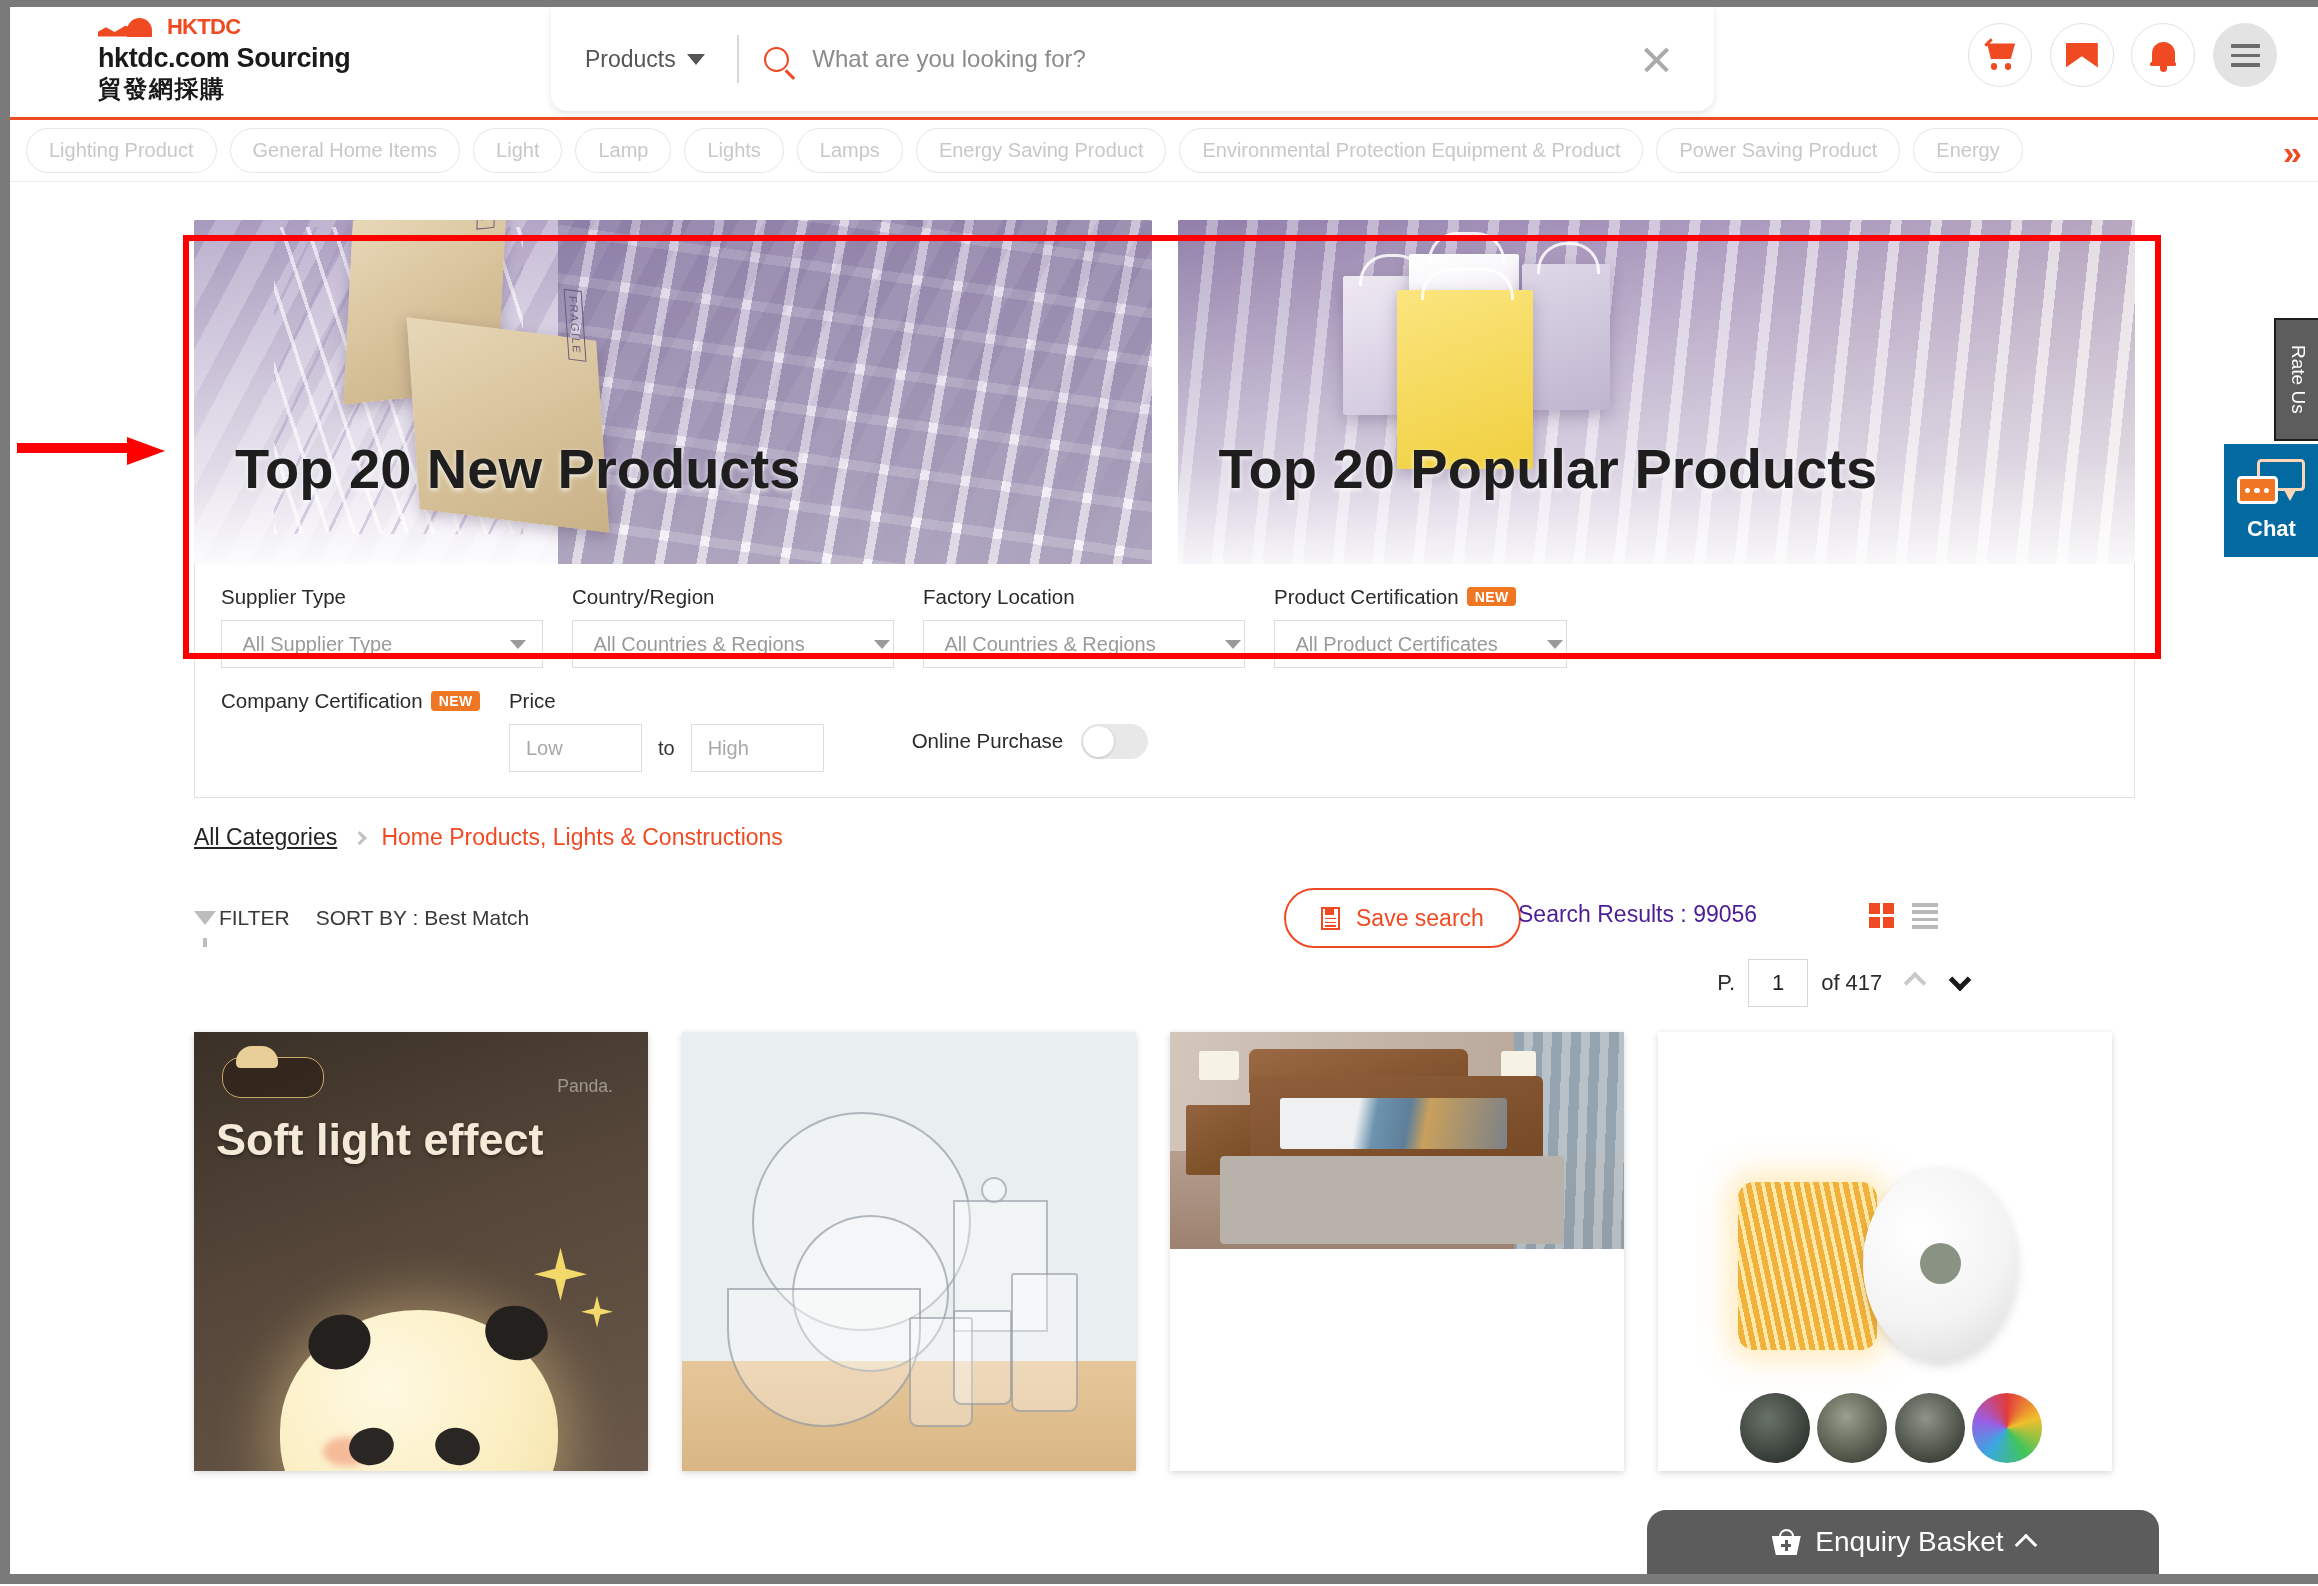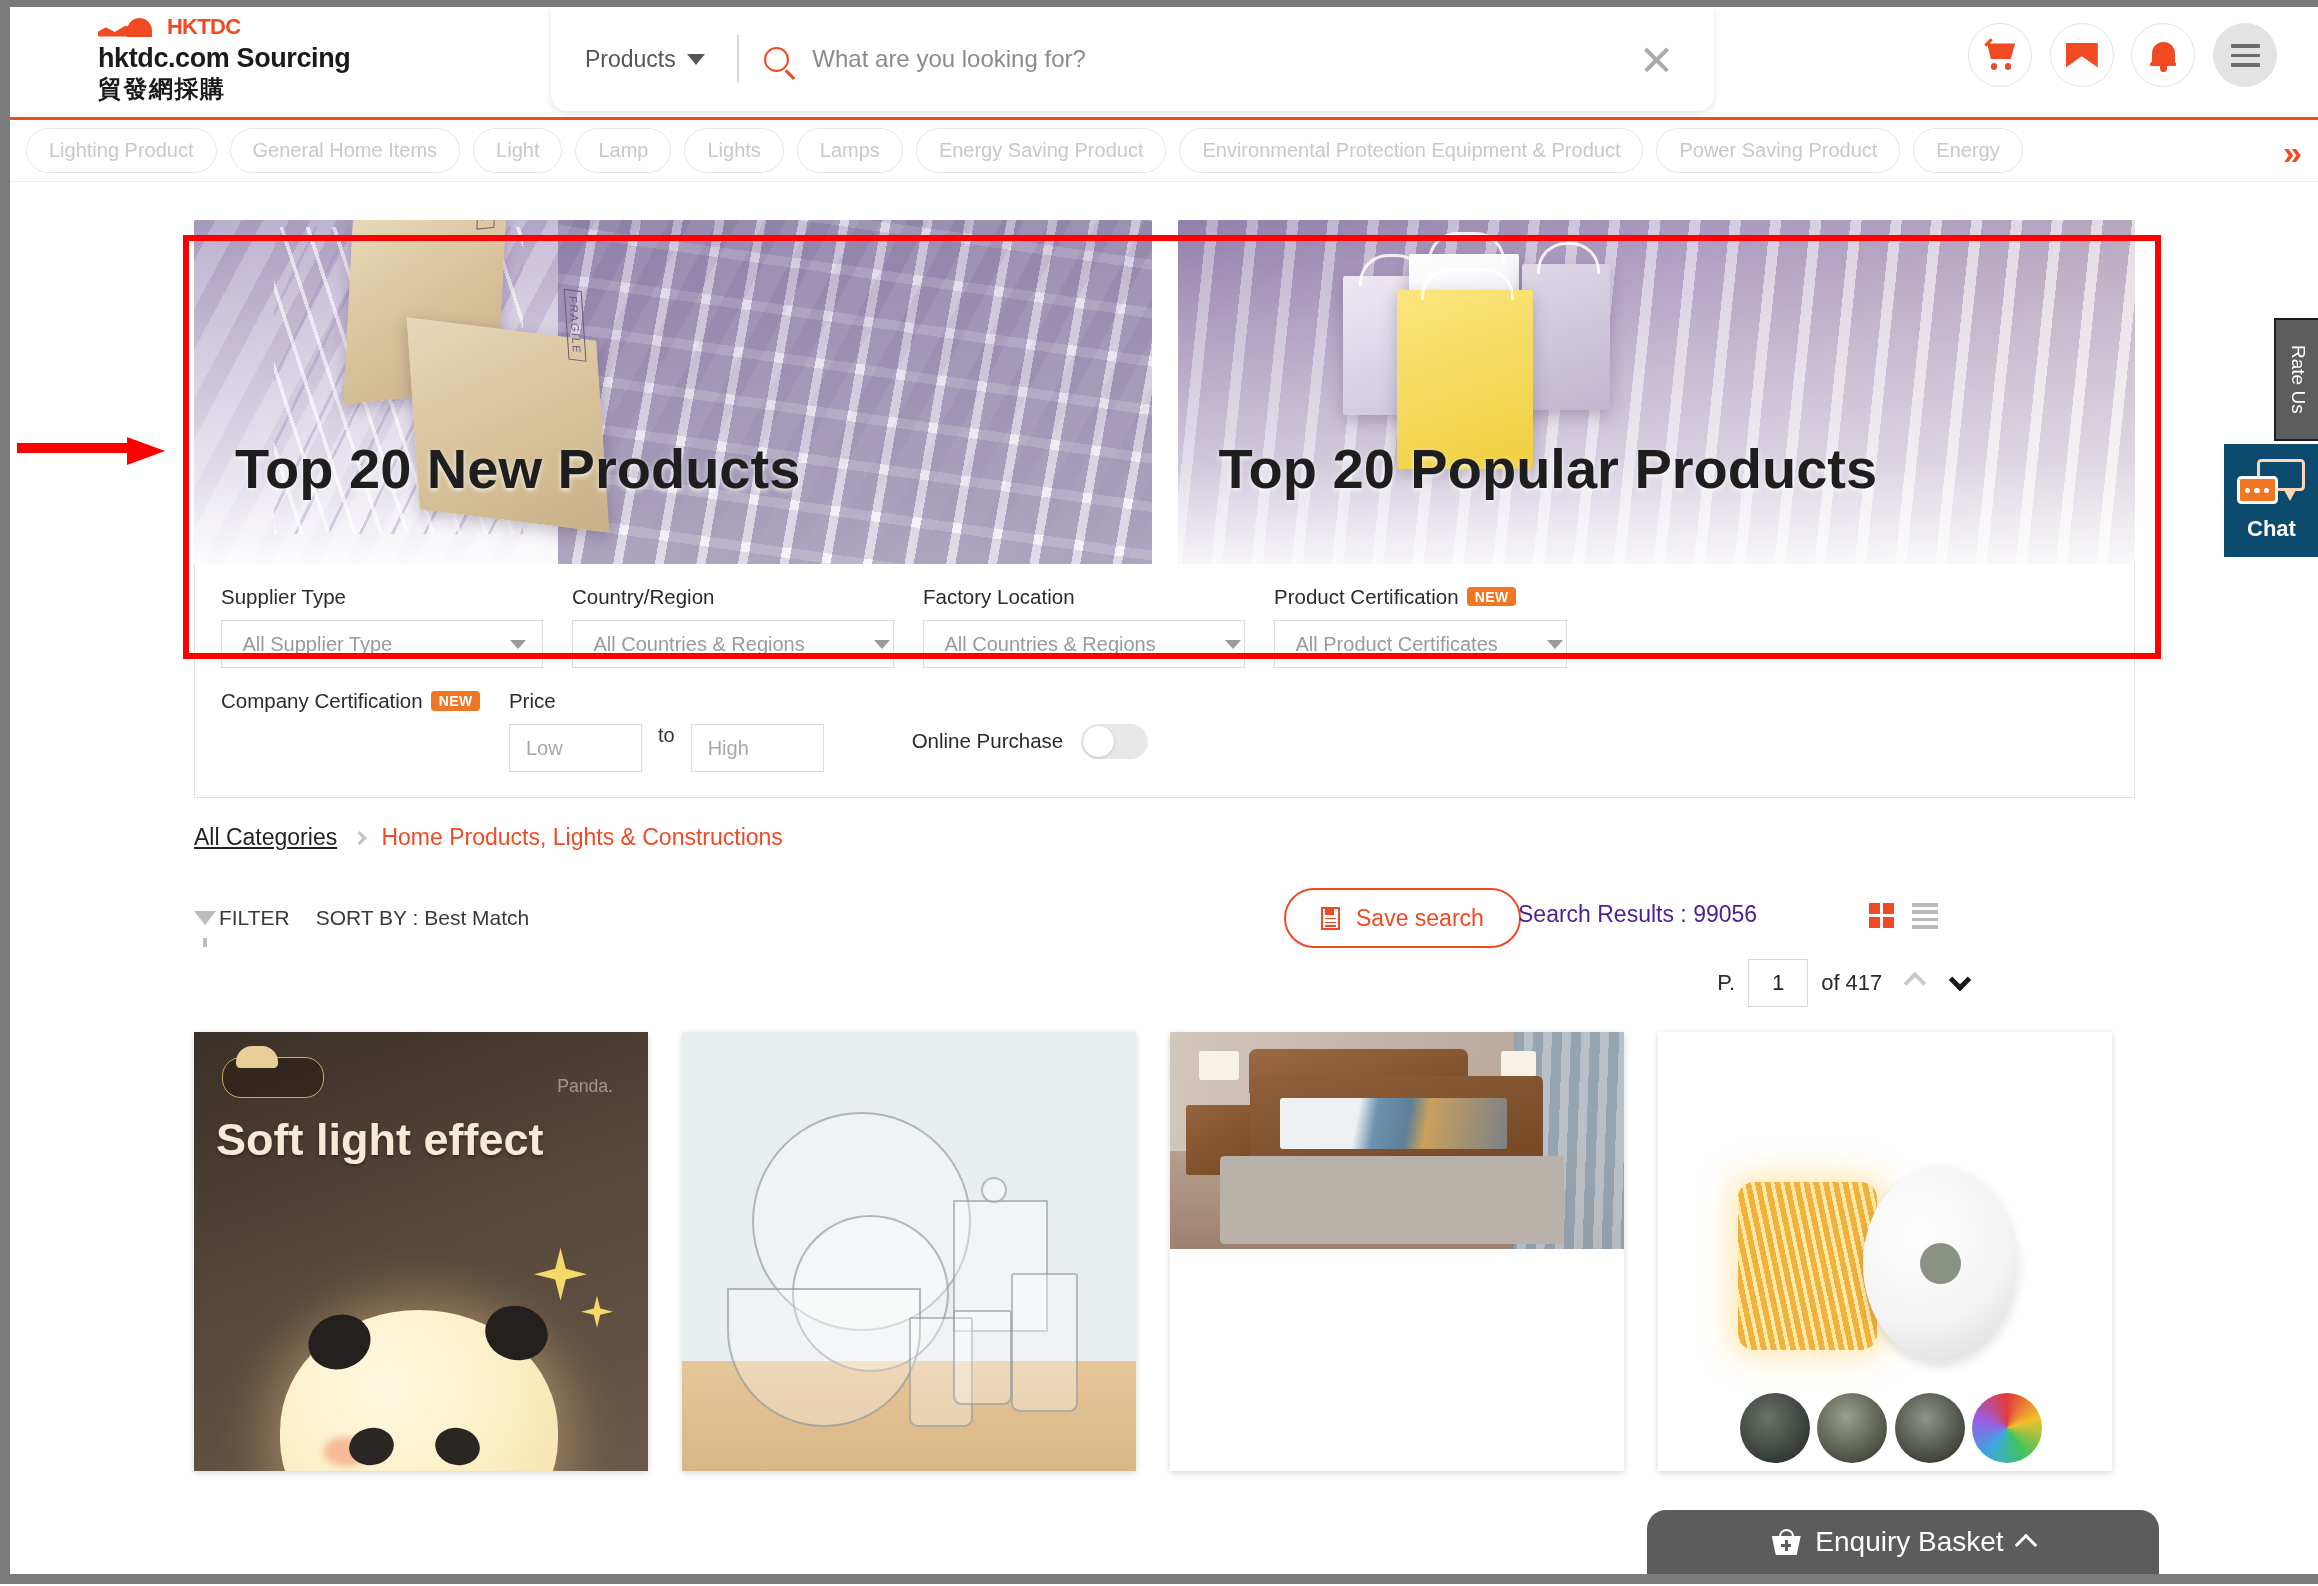--- a/index.html
+++ b/index.html
@@ -376,21 +376,21 @@
   .fg-select .sel-caret {
     width: 0; height: 0;
     border-left: 8px solid transparent;
     border-right: 8px solid transparent;
     border-top: 9.5px solid #9a9a9a;
     margin-left: 13px;
   }
   .fg-select.tight { padding-right: 3px; }
   .fg-select.tight .sel-caret { margin-left: 2.9px; }
 
-  .price-row { display: flex; gap: 0; }
+  .price-row { display: flex; align-items: center; gap: 0; }
   .price-input {
     border: 1.5px solid #dcdcdc;
     width: 133px; height: 48px;
     font-size: 20px; color: #9a9a9a;
     padding: 0 16px;
     outline: none;
     font-family: "Liberation Sans", sans-serif;
   }
   .price-input::placeholder { color: #a8a8a8; }
   .price-to { font-size: 20px; color: #333; margin: 0 16px; }
@@ -730,21 +730,21 @@
     z-index: 40;
   }
   .rate-us span {
     color: #fff; font-size: 19px;
     writing-mode: vertical-rl;
     white-space: nowrap;
   }
   .chat-widget {
     position: absolute; right: 0; top: 437px;
     width: 95px; height: 113px;
-    background: #0c4a6e;
+    background: #0369a1;
     display: flex; flex-direction: column;
     align-items: center; justify-content: center;
     gap: 4.4px; cursor: pointer; z-index: 40;
   }
   .chat-bubbles { position: relative; width: 70px; height: 53px; }
   .chat-bubbles .b1 {
     position: absolute; right: 1.5px; top: 0;
     width: 48px; height: 32px;
     border: 3.7px solid #ffd5b8; border-radius: 4.4px;
   }

